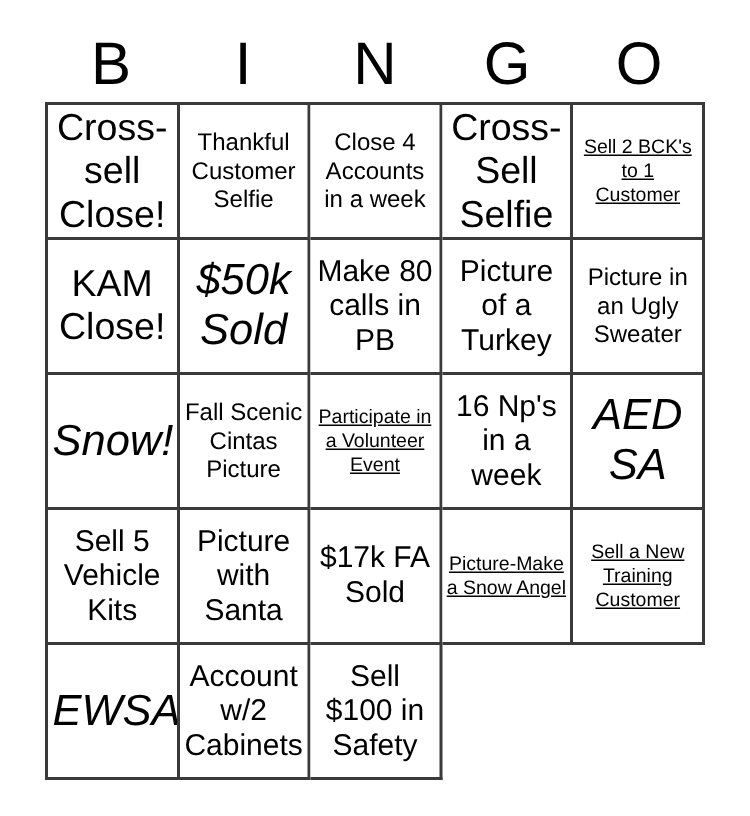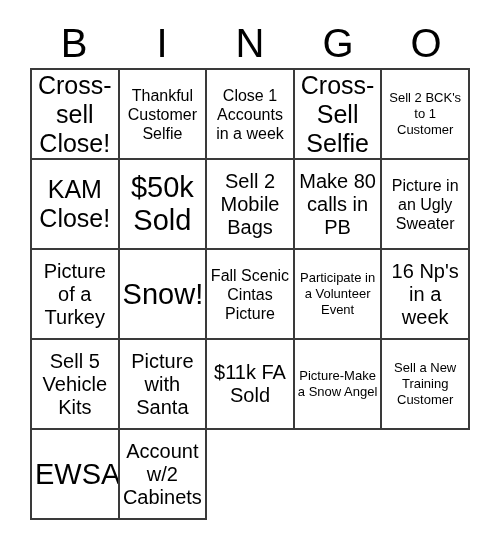--- a/index.html
+++ b/index.html
@@ -61,25 +61,25 @@
     overflow: hidden;
     background: #ffffff;
   }
   .cell-text {
     display: block;
     width: 100%;
     color: #000000;
     white-space: pre-line;
   }
   
-  .fs-xl .cell-text { font-size: 29px; line-height: 33px; }
+  .fs-xl .cell-text { font-size: 29px; line-height: 33px; font-style: italic; }
   .fs-lg .cell-text { font-size: 25px; line-height: 29px; }
   .fs-md .cell-text { font-size: 20px; line-height: 23px; }
   .fs-sm .cell-text { font-size: 16px; line-height: 19px; text-align: center; }
-  .fs-xs .cell-text { font-size: 13px; line-height: 16px; }
+  .fs-xs .cell-text { font-size: 13px; line-height: 16px; text-decoration: underline; }
 </style>
 </head>
 <body>
 
 <div class="card">
 
   <div class="header-row">
     <div class="header-cell">B</div>
     <div class="header-cell">I</div>
     <div class="header-cell">N</div>
@@ -88,74 +88,77 @@
   </div>
 
   <div class="grid" id="bingo-grid">
       <div class="cell fs-lg">
         <span class="cell-text">Cross-sell Close!</span>
       </div>
       <div class="cell fs-sm">
         <span class="cell-text">Thankful Customer Selfie</span>
       </div>
       <div class="cell fs-sm">
-        <span class="cell-text">Close 1 Accounts in a week</span>
+        <span class="cell-text">Close 4 Accounts in a week</span>
       </div>
       <div class="cell fs-lg">
         <span class="cell-text">Cross-Sell Selfie</span>
       </div>
       <div class="cell fs-xs">
         <span class="cell-text">Sell 2 BCK's to 1 Customer</span>
       </div>
       <div class="cell fs-lg">
         <span class="cell-text">KAM Close!</span>
       </div>
       <div class="cell fs-xl">
         <span class="cell-text">$50k Sold</span>
       </div>
       <div class="cell fs-md">
-        <span class="cell-text">Sell 2 Mobile Bags</span>
+        <span class="cell-text">Make 80 calls in PB</span>
       </div>
       <div class="cell fs-md">
-        <span class="cell-text">Make 80 calls in PB</span>
+        <span class="cell-text">Picture of a Turkey</span>
       </div>
       <div class="cell fs-sm">
         <span class="cell-text">Picture in an Ugly Sweater</span>
-      </div>
-      <div class="cell fs-md">
-        <span class="cell-text">Picture of a Turkey</span>
       </div>
       <div class="cell fs-xl">
         <span class="cell-text">Snow!</span>
       </div>
       <div class="cell fs-sm">
         <span class="cell-text">Fall Scenic Cintas Picture</span>
       </div>
       <div class="cell fs-xs">
         <span class="cell-text">Participate in a Volunteer Event</span>
       </div>
       <div class="cell fs-md">
         <span class="cell-text">16 Np's in a week</span>
       </div>
+      <div class="cell fs-xl">
+        <span class="cell-text">AED SA</span>
+      </div>
       <div class="cell fs-md">
         <span class="cell-text">Sell 5 Vehicle Kits</span>
       </div>
       <div class="cell fs-md">
         <span class="cell-text">Picture with Santa</span>
       </div>
       <div class="cell fs-md">
-        <span class="cell-text">$11k FA Sold</span>
+        <span class="cell-text">$17k FA Sold</span>
       </div>
       <div class="cell fs-xs">
         <span class="cell-text">Picture-Make a Snow Angel</span>
       </div>
       <div class="cell fs-xs">
         <span class="cell-text">Sell a New Training Customer</span>
       </div>
       <div class="cell fs-xl">
         <span class="cell-text">EWSA</span>
       </div>
       <div class="cell fs-md">
         <span class="cell-text">Account w/2 Cabinets</span>
       </div>
+      <div class="cell fs-md">
+        <span class="cell-text">Sell $100 in Safety</span>
+      </div>
     </div>
 
 </div>
 
 </body></html>

